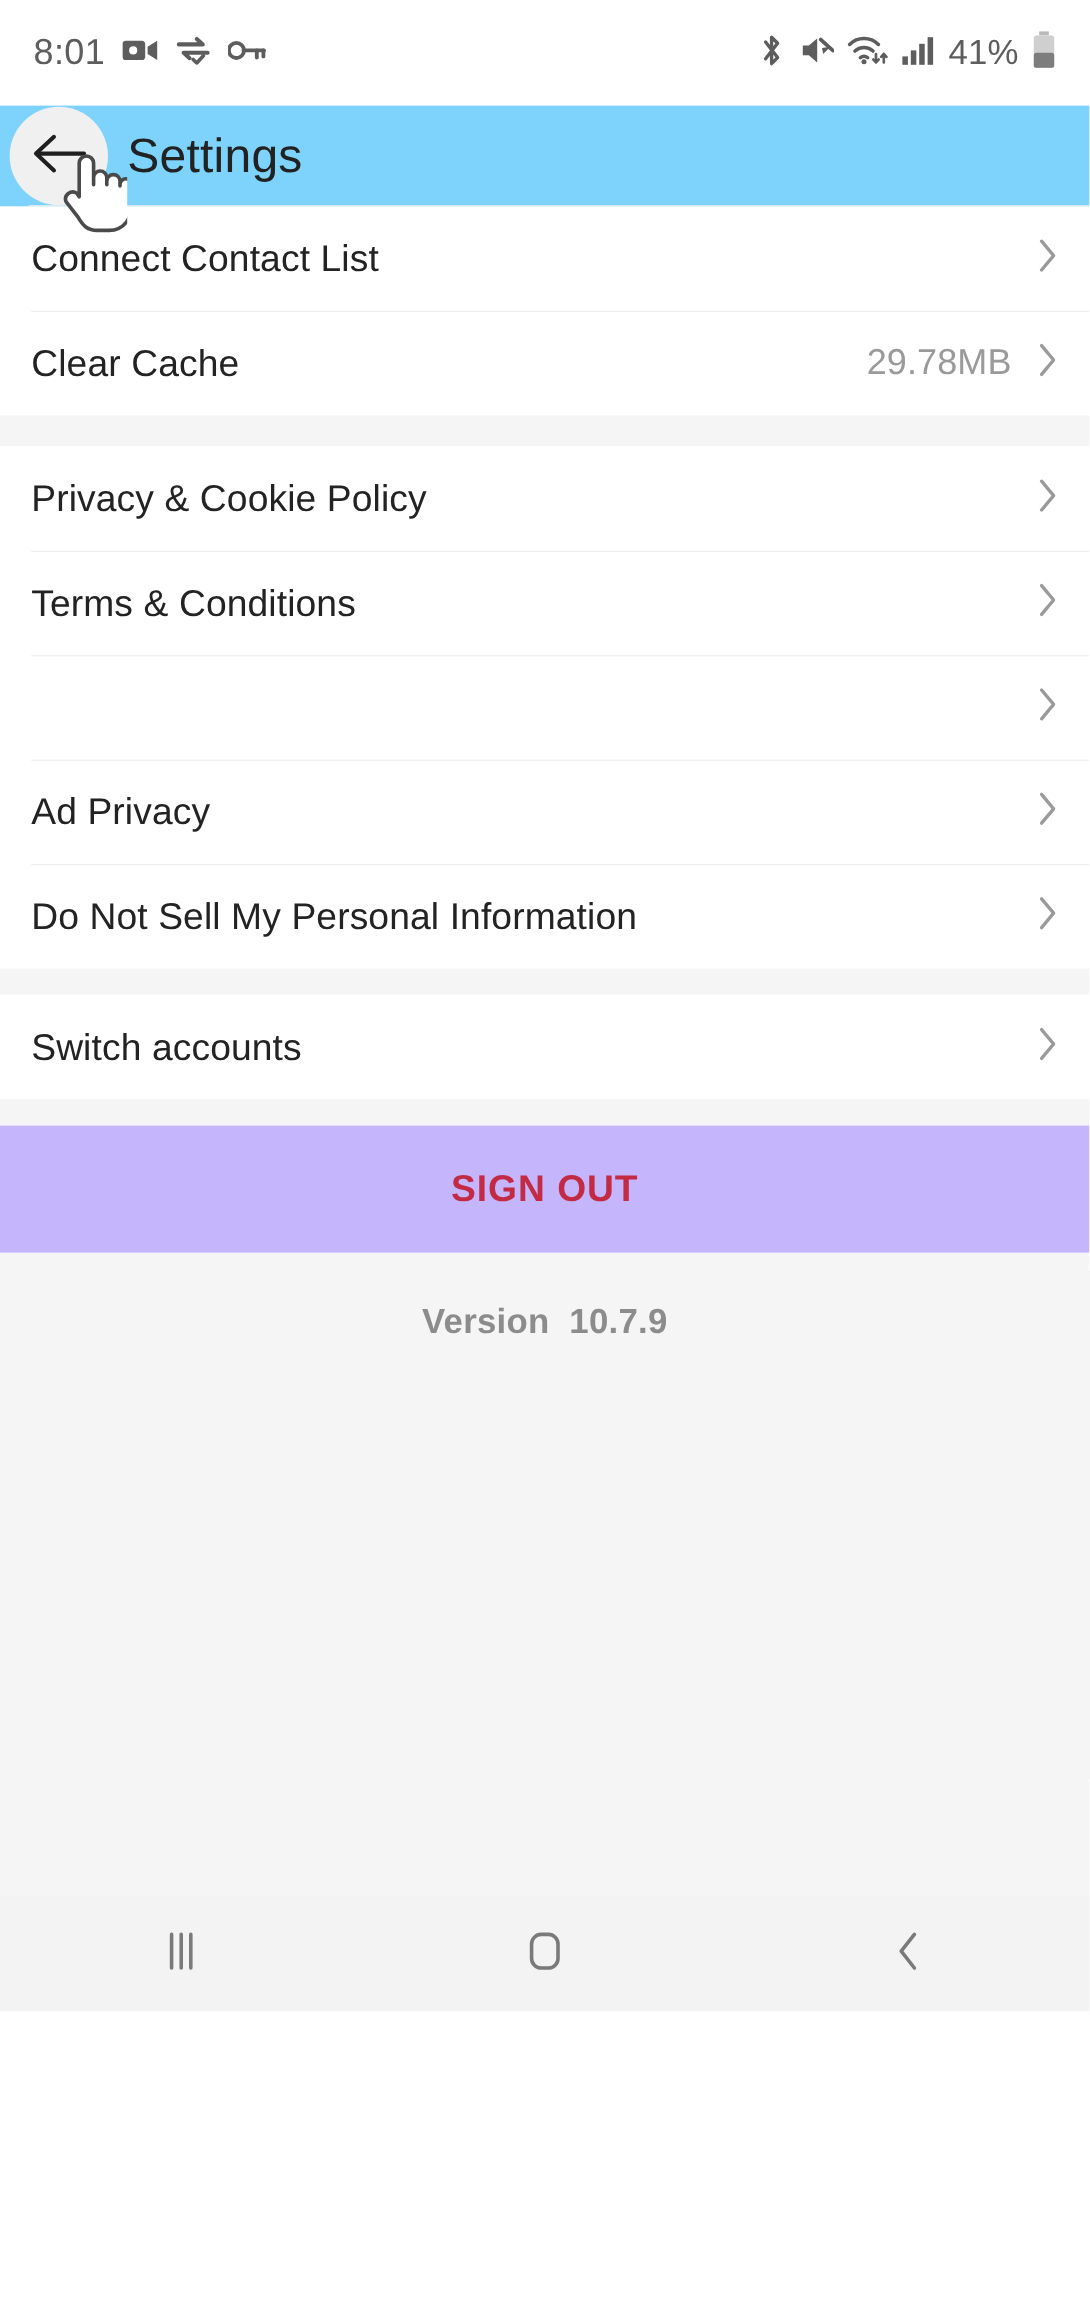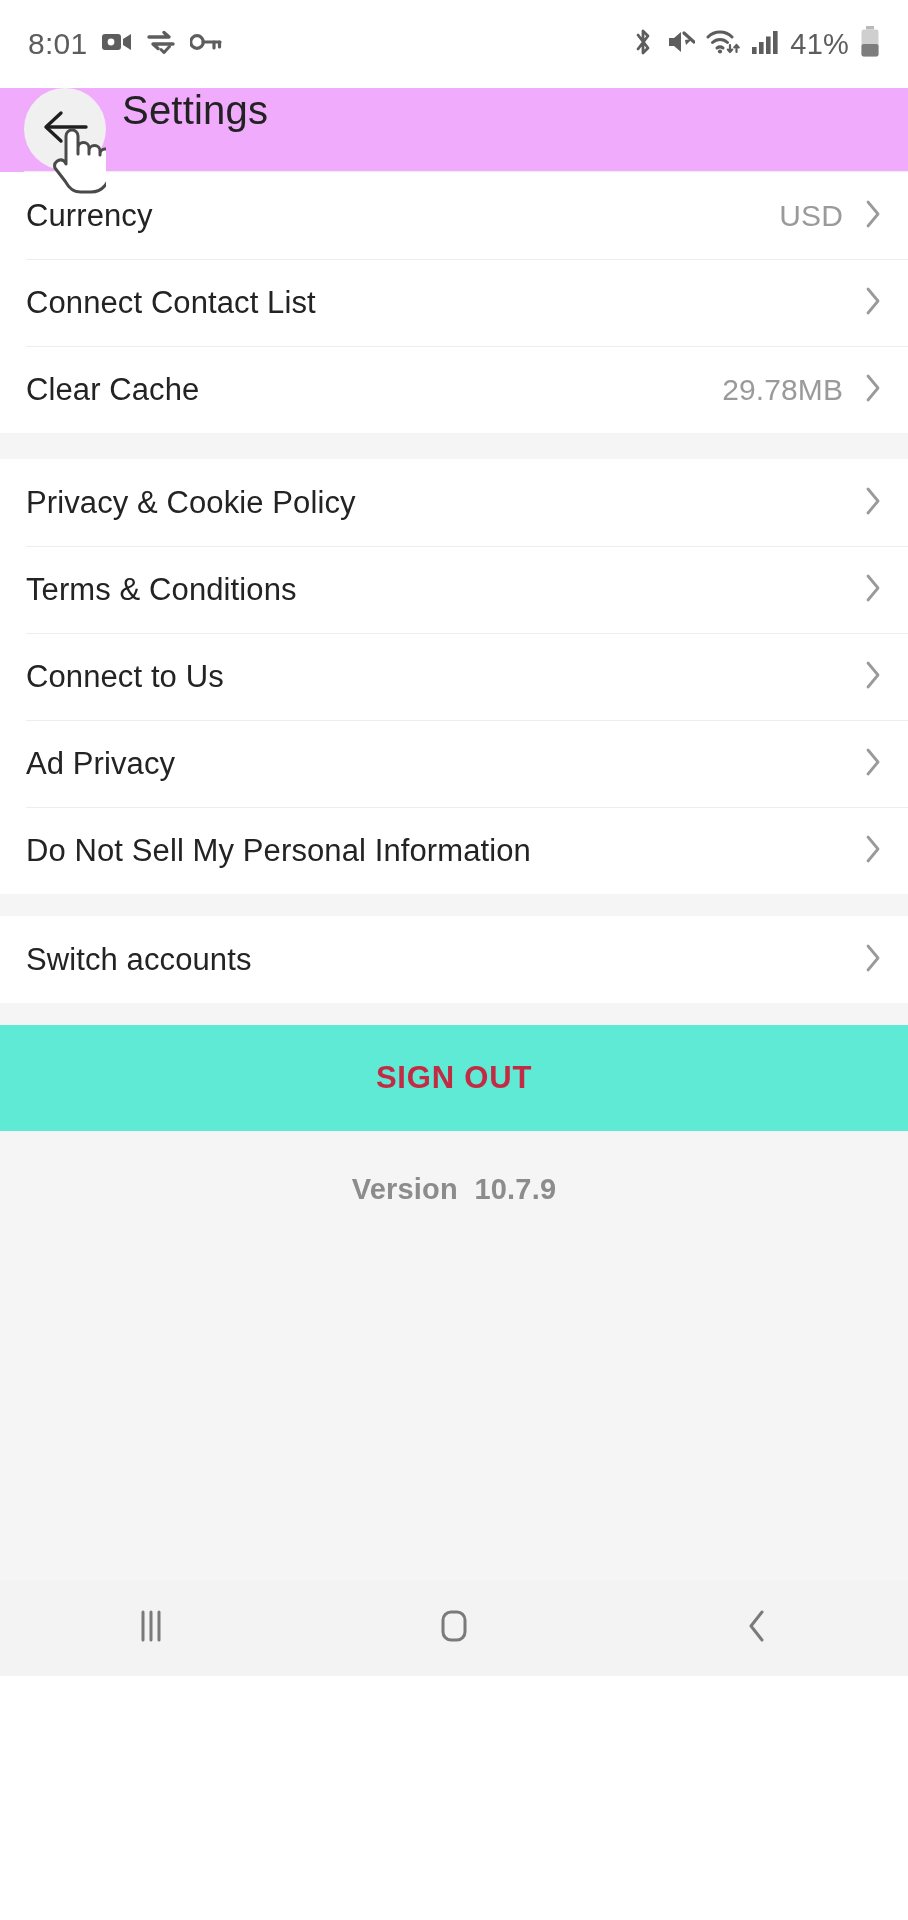--- a/index.html
+++ b/index.html
@@ -52,23 +52,24 @@
     color: #5d5d5d;
     letter-spacing: 0.2px;
   }
   .ico { display: block; }
 
   
   .header {
     height: 84px;
     flex: 0 0 84px;
     display: flex;
-    padding-left: 24px;
+    align-items: center;
+    padding-left: 8px;
     position: relative;
-    background: #f0abfc;
+    background: #7dd3fc;
   }
   .back-wrap {
     position: relative;
     width: 82px;
     height: 82px;
     display: flex;
     align-items: center;
     justify-content: center;
     flex: 0 0 82px;
   }
@@ -161,21 +162,21 @@
     flex: 0 0 26px;
   }
   .gap-sm {
     height: 22px;
     background: #f4f5f4;
     flex: 0 0 22px;
   }
 
   
   .signout-band {
-    background: #5eead4;
+    background: #c4b5fd;
     height: 106px;
     flex: 0 0 106px;
     display: flex;
     align-items: center;
     justify-content: center;
   }
   .signout-label {
     font-size: 31px;
     font-weight: bold;
     color: #c32b45;
@@ -304,31 +305,20 @@
       <svg width="62" height="80" viewBox="0 0 62 80">
         <path d="M22 46 V18 a6 6 0 0 1 12 0 v18 v-6 a5.5 5.5 0 0 1 11 0 v6 v-3 a5.5 5.5 0 0 1 11 0 v4 v-1 a5 5 0 0 1 10 0 v16 c0 12 -7 22 -19 22 h-10 c-8 0 -12 -4 -16 -11 L11 50 a6 6 0 0 1 9 -7 z" fill="#ffffff" stroke="#4a4a4a" stroke-width="3" stroke-linejoin="round"></path>
       </svg>
     </span>
   </div>
 
   <div class="scroll">
 
     <div class="group">
       <div class="row">
-        <span class="row-label">Currency</span>
-        <span class="row-right">
-          <span class="row-value">USD</span>
-          <span class="chev">
-            <svg width="17" height="30" viewBox="0 0 17 30">
-                <path d="M3 3 L13 15 L3 27" stroke="#9a9a9a" stroke-width="2.8" fill="none" stroke-linecap="round" stroke-linejoin="round"></path>
-              </svg>
-          </span>
-        </span>
-      </div>
-      <div class="row">
         <span class="row-label">Connect Contact List</span>
         <span class="row-right">
           <span class="chev">
             <svg width="17" height="30" viewBox="0 0 17 30">
                 <path d="M3 3 L13 15 L3 27" stroke="#9a9a9a" stroke-width="2.8" fill="none" stroke-linecap="round" stroke-linejoin="round"></path>
               </svg>
           </span>
         </span>
       </div>
       <div class="row">
@@ -361,21 +351,20 @@
         <span class="row-label">Terms &amp; Conditions</span>
         <span class="row-right">
           <span class="chev">
             <svg width="17" height="30" viewBox="0 0 17 30">
                 <path d="M3 3 L13 15 L3 27" stroke="#9a9a9a" stroke-width="2.8" fill="none" stroke-linecap="round" stroke-linejoin="round"></path>
               </svg>
           </span>
         </span>
       </div>
       <div class="row">
-        <span class="row-label">Connect to Us</span>
         <span class="row-right">
           <span class="chev">
             <svg width="17" height="30" viewBox="0 0 17 30">
                 <path d="M3 3 L13 15 L3 27" stroke="#9a9a9a" stroke-width="2.8" fill="none" stroke-linecap="round" stroke-linejoin="round"></path>
               </svg>
           </span>
         </span>
       </div>
       <div class="row">
         <span class="row-label">Ad Privacy</span>

